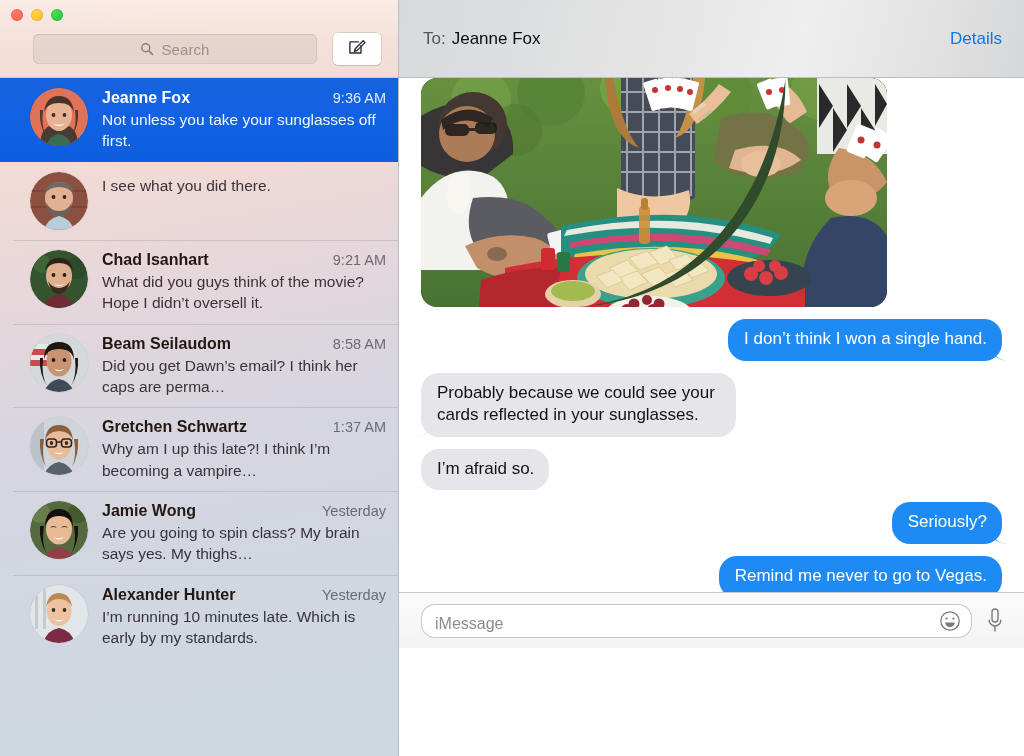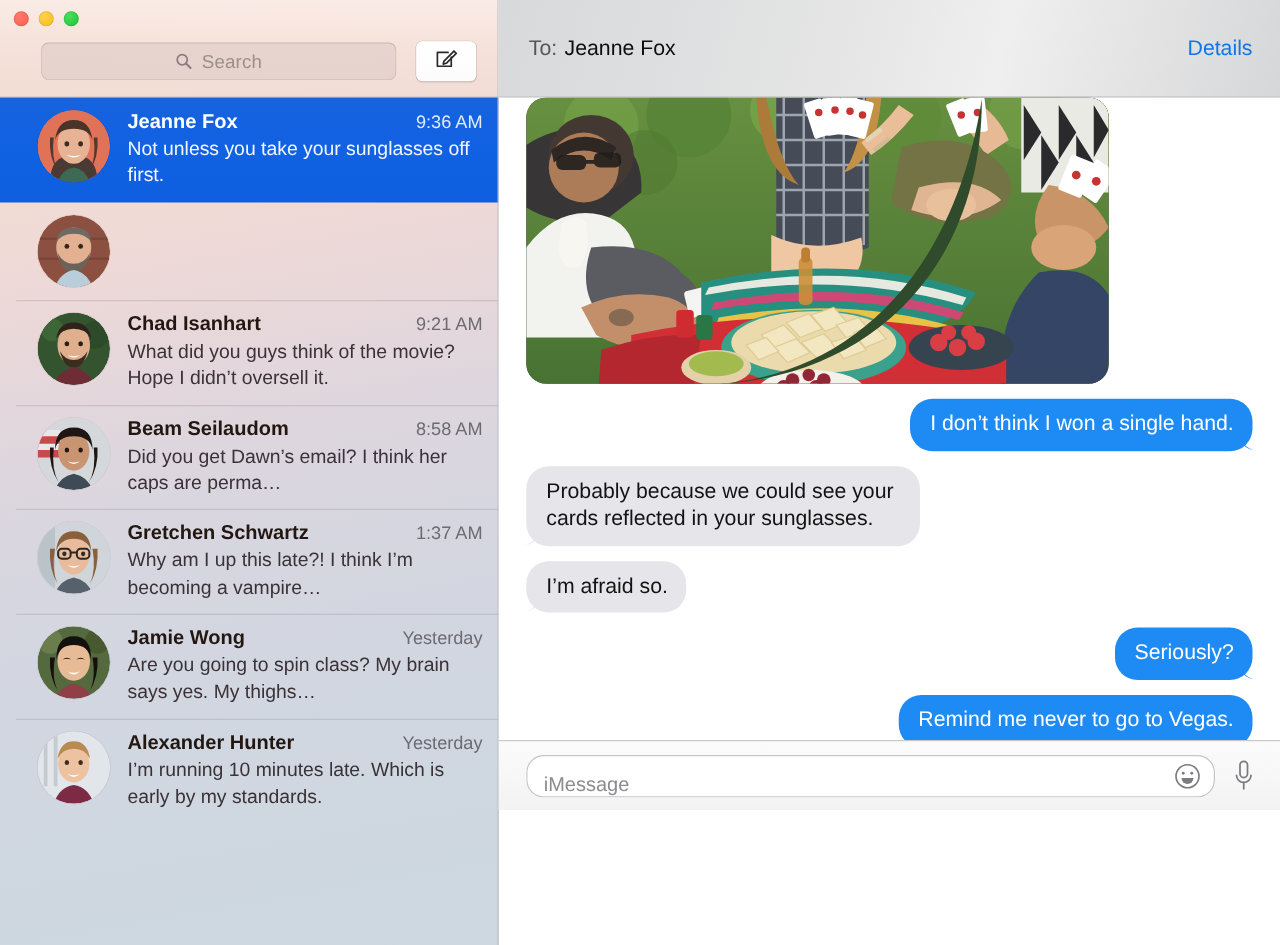--- a/index.html
+++ b/index.html
@@ -264,21 +264,21 @@
     padding: 0 12px 0 22px;
     gap: 12px;
   }
   #imessage-input {
     position: relative;
     flex: 1 1 auto;
     height: 34px;
     background: #ffffff;
     border-radius: 14px;
     box-shadow: inset 0 0 0 1px #c6c6c9;
-    display: flex; align-items: flex-end;
+    display: flex; align-items: flex-start;
     padding: 11px 40px 0 14px;
     cursor: text;
   }
   #imessage-ph { font-size: 16px; color: #8b8b90; }
   #emoji-button {
     position: absolute; right: 11px; top: 50%;
     transform: translateY(-50%);
     width: 22px; height: 22px;
     cursor: default;
   }
@@ -367,20 +367,21 @@
               <ellipse cx="29" cy="26" rx="14" ry="16" fill="#e3b191"></ellipse>
               <path d="M15 22 q1 -12 14 -12 q13 0 14 12 q-4 -7 -14 -7 q-10 0 -14 7z" fill="#6f6a63"></path>
               <ellipse cx="23.5" cy="25" rx="1.9" ry="2" fill="#33281f"></ellipse>
               <ellipse cx="34.5" cy="25" rx="1.9" ry="2" fill="#33281f"></ellipse>
               <path d="M16 30 q3 16 13 16 q10 0 13 -16 q-4 9 -13 9 q-9 0 -13 -9z" fill="#6b6259"></path>
               <path d="M29 44 q-11 2 -15 14 h30 q-4 -12 -15 -14z" fill="#b9cddb"></path>
             </g>
           </svg>
         </div>
         <div class="conv-body">
+          <div class="conv-preview">I see what you did there.</div>
         </div>
       </div>
 
       <div class="conv-row">
         <div class="avatar">
           <svg viewBox="0 0 58 58">
             <defs>
                 <clipPath id="cl2">
                   <circle cx="29" cy="29" r="29"></circle>
                 </clipPath>

